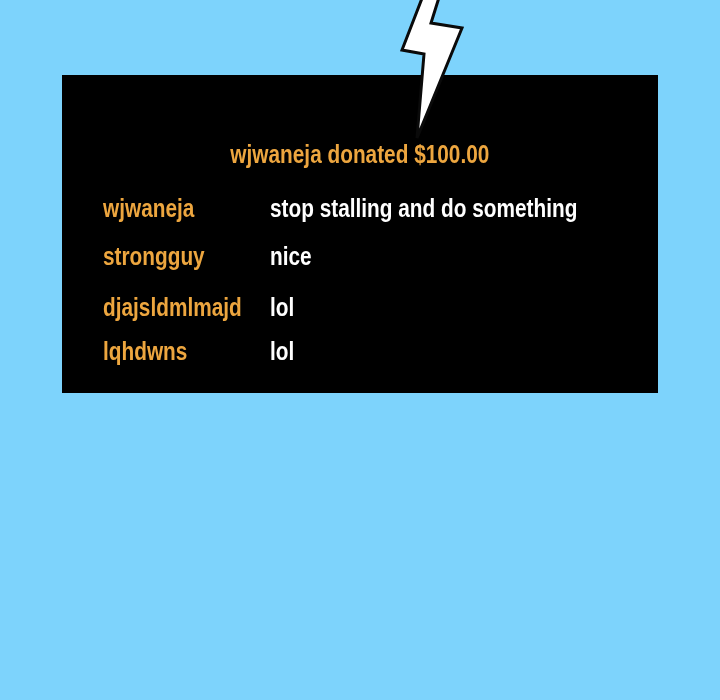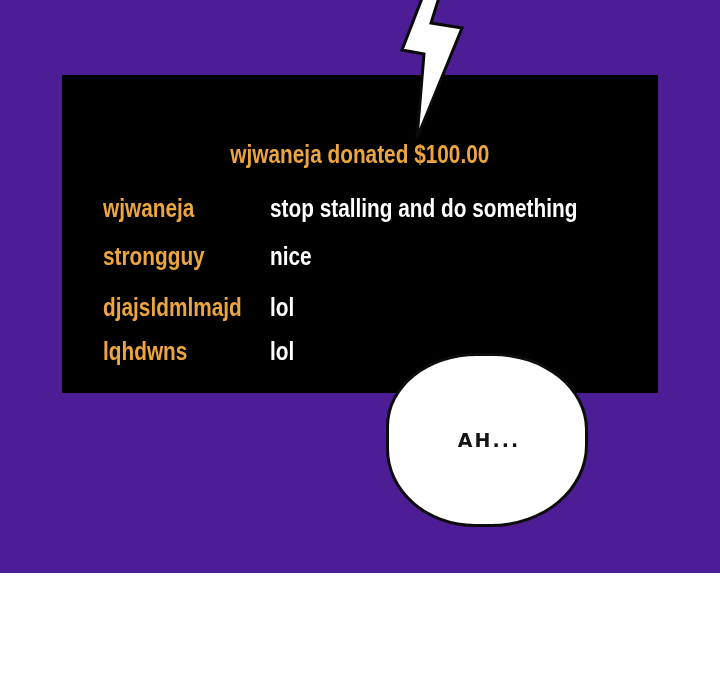--- a/index.html
+++ b/index.html
@@ -3,22 +3,22 @@
 <meta charset="utf-8">
 <style>
   html, body {
     margin: 0;
     padding: 0;
     background: #ffffff;
   }
   #screen {
     position: relative;
     width: 720px;
-    height: 573px;
-    background: #4c1d95;
+    height: 700px;
+    background: #7dd3fc;
     overflow: hidden;
     font-family: "Liberation Sans", sans-serif;
   }
 
   
   .chat-panel {
     position: absolute;
     left: 62px;
     top: 75px;
     width: 596px;
@@ -138,17 +138,14 @@
     <div class="chat-row row-3">
       <span class="username">lqhdwns</span>
       <span class="message">lol</span>
     </div>
   </div>
 
   <svg class="bolt-layer" viewBox="0 0 720 700">
     <polygon points="426,-12 402,50 424,54 417,138 462,28 431,23 442,-12" fill="#ffffff" stroke="#0a0a0a" stroke-width="3" stroke-linejoin="miter"></polygon>
   </svg>
 
-  <div class="speech-bubble">
-    <span class="bubble-text">AH...</span>
-  </div>
 
 </div>
 
 </body></html>

